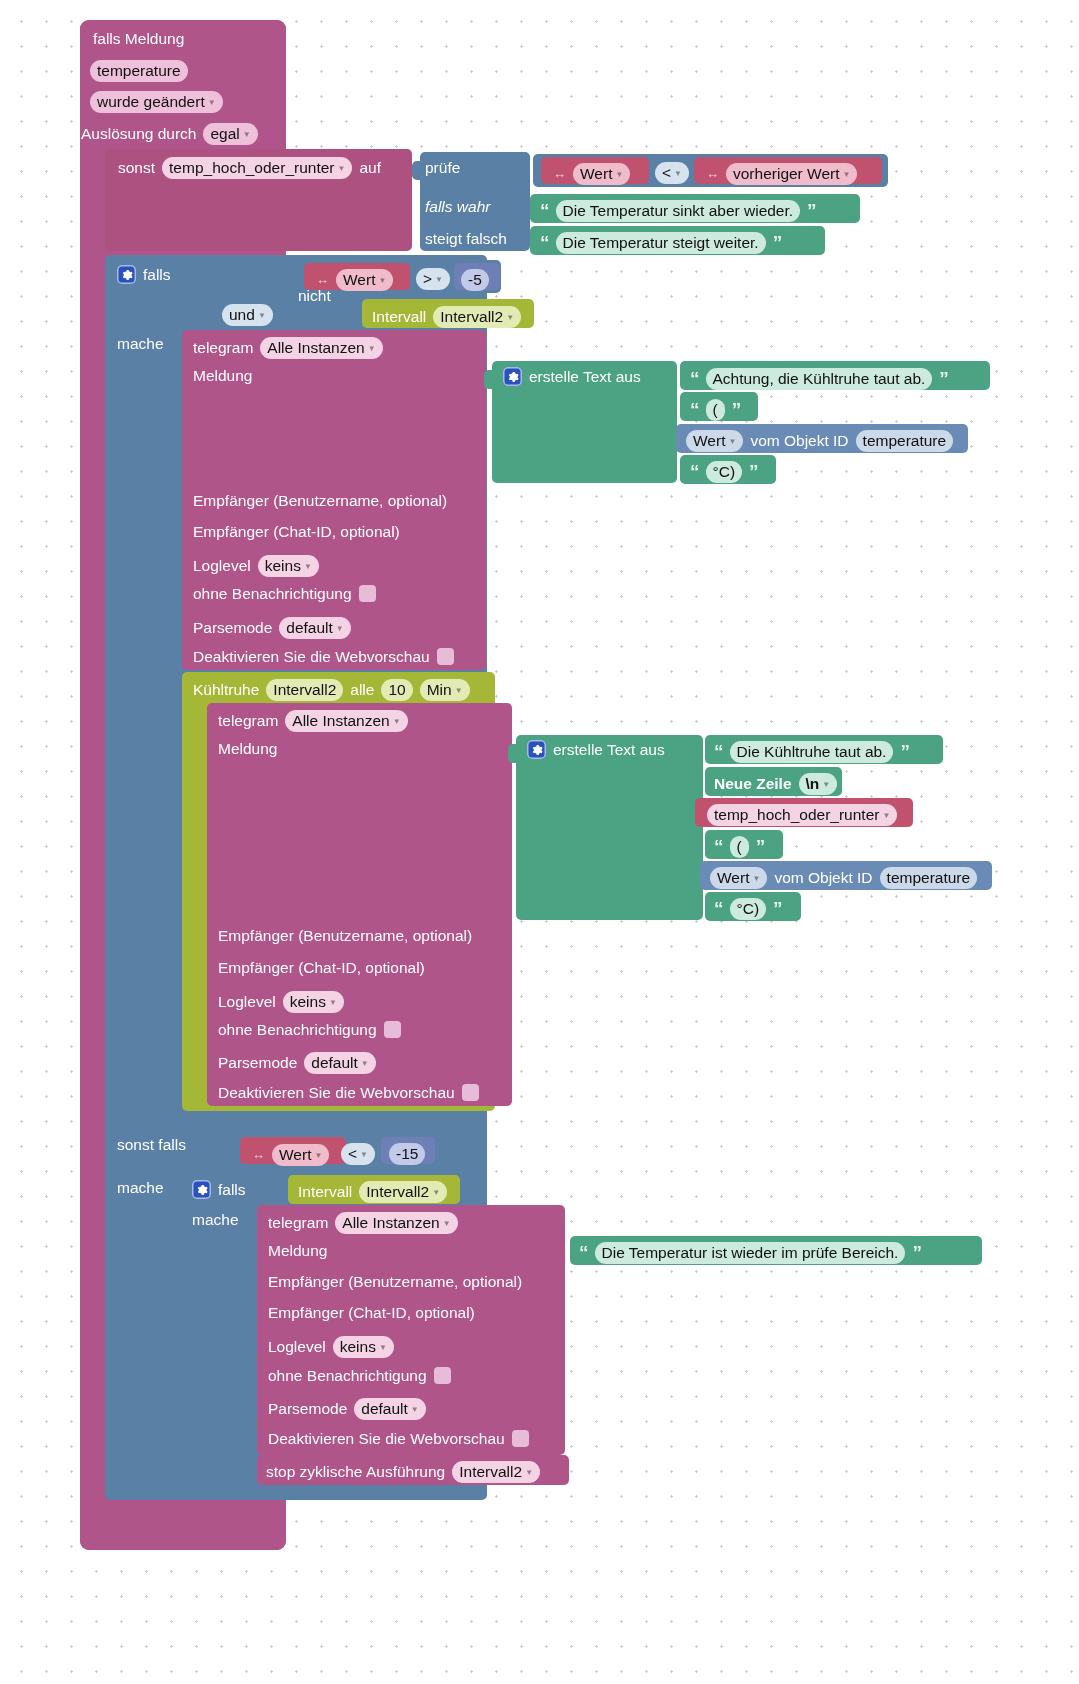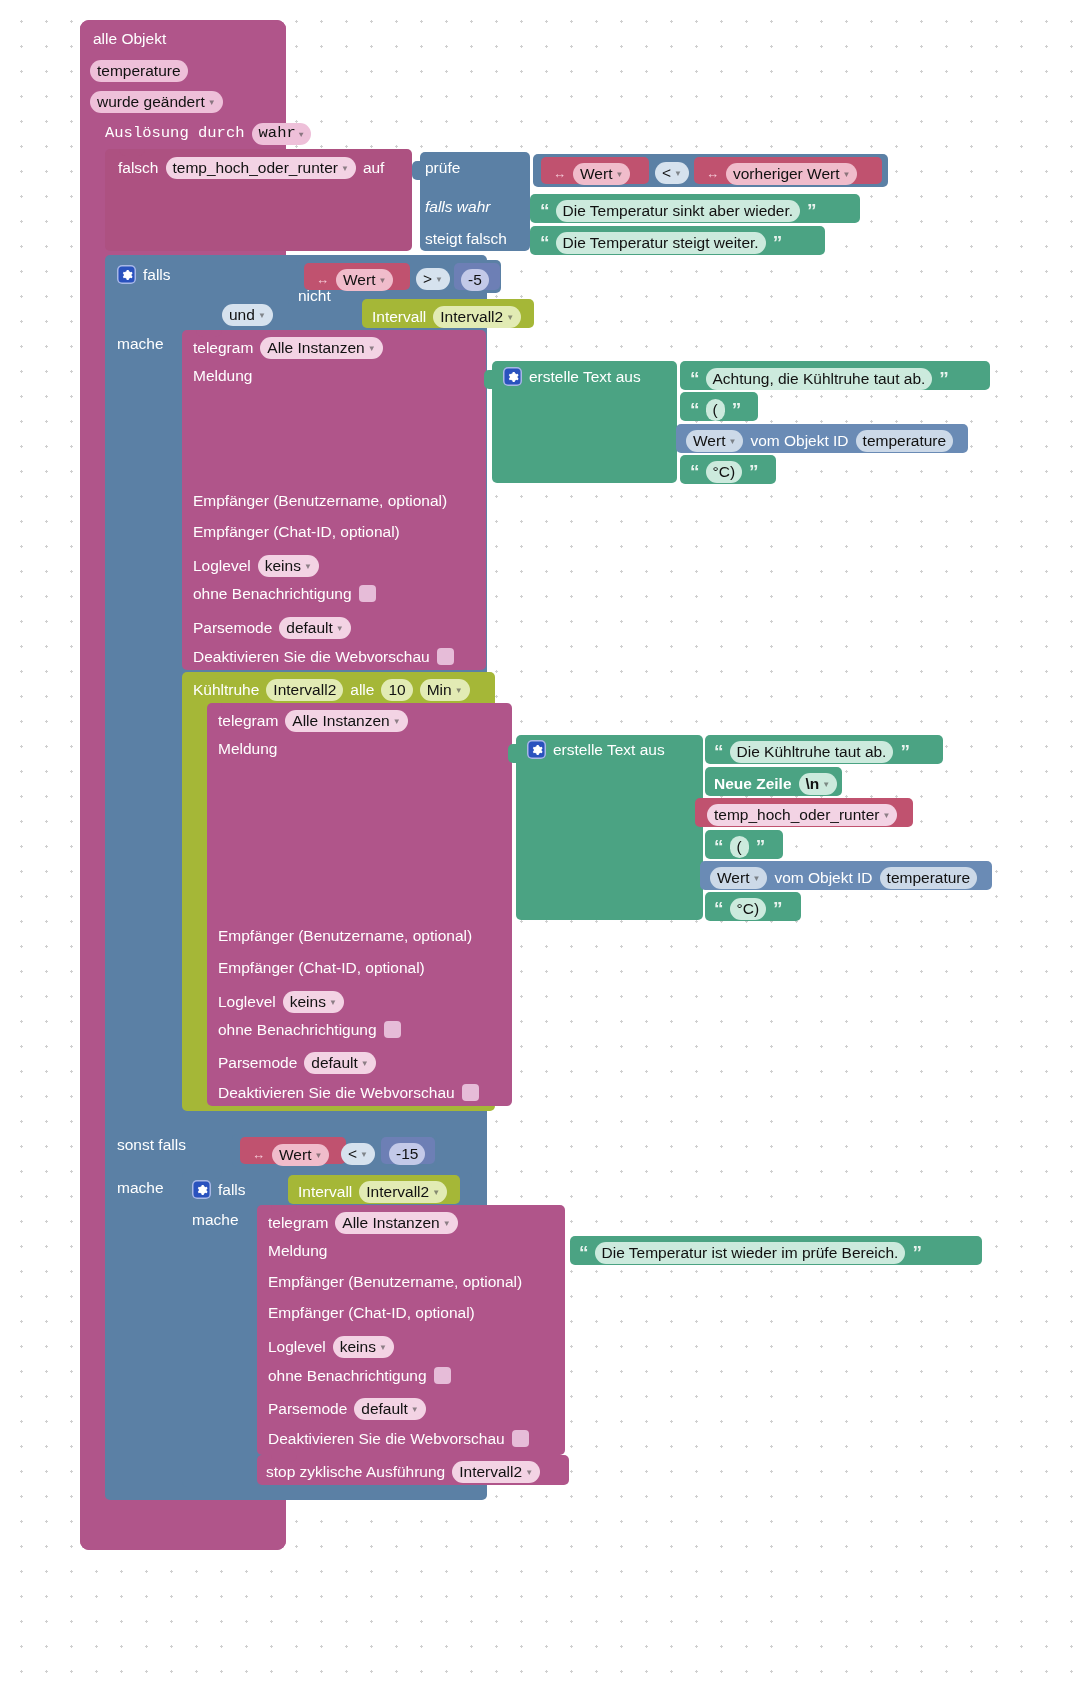--- a/index.html
+++ b/index.html
@@ -76,44 +76,44 @@
 </head>
 <body>
 
 <div class="blk pink" style="left:80px;top:20px;width:206px;height:1530px;border-radius:9px 9px 9px 9px;">
   <div class="notch-top"></div>
 </div>
 
 <div class="blk pink" style="left:80px;top:20px;width:206px;height:130px;border-radius:9px 9px 0 0;"></div>
 
 <div class="row" style="left:93px;top:31px;">
-  <span class="lbl">alle Objekt</span>
+  <span class="lbl">falls Meldung</span>
 </div>
 <div class="row" style="left:90px;top:60px;">
   <span class="field f-pink">temperature</span>
 </div>
 <div class="row" style="left:90px;top:91px;">
   <span class="field f-pink">
     <span>wurde geändert</span>
     <span class="caret-d">▼</span>
   </span>
 </div>
-<div class="row" style="left:105px;top:123px;font-family:Liberation Mono, monospace;">
+<div class="row" style="left:81px;top:123px;">
   <span class="lbl">Auslösung durch</span>
   <span class="field f-pink">
-    <span>wahr</span>
+    <span>egal</span>
     <span class="caret-d">▼</span>
   </span>
 </div>
 
 <div class="blk pink-d" style="left:105px;top:149px;width:307px;height:102px;border-radius:5px 5px 5px 5px;">
   <div class="notch-top"></div>
 </div>
 <div class="row" style="left:118px;top:157px;">
-  <span class="lbl">falsch</span>
+  <span class="lbl">sonst</span>
   <span class="field f-lite">
     <span>temp_hoch_oder_runter</span>
     <span class="caret-d">▼</span>
   </span>
   <span class="lbl">auf</span>
 </div>
 
 <div class="blk blue" style="left:420px;top:152px;width:110px;height:99px;border-radius:5px;">
   <div class="plug-l"></div>
 </div>

